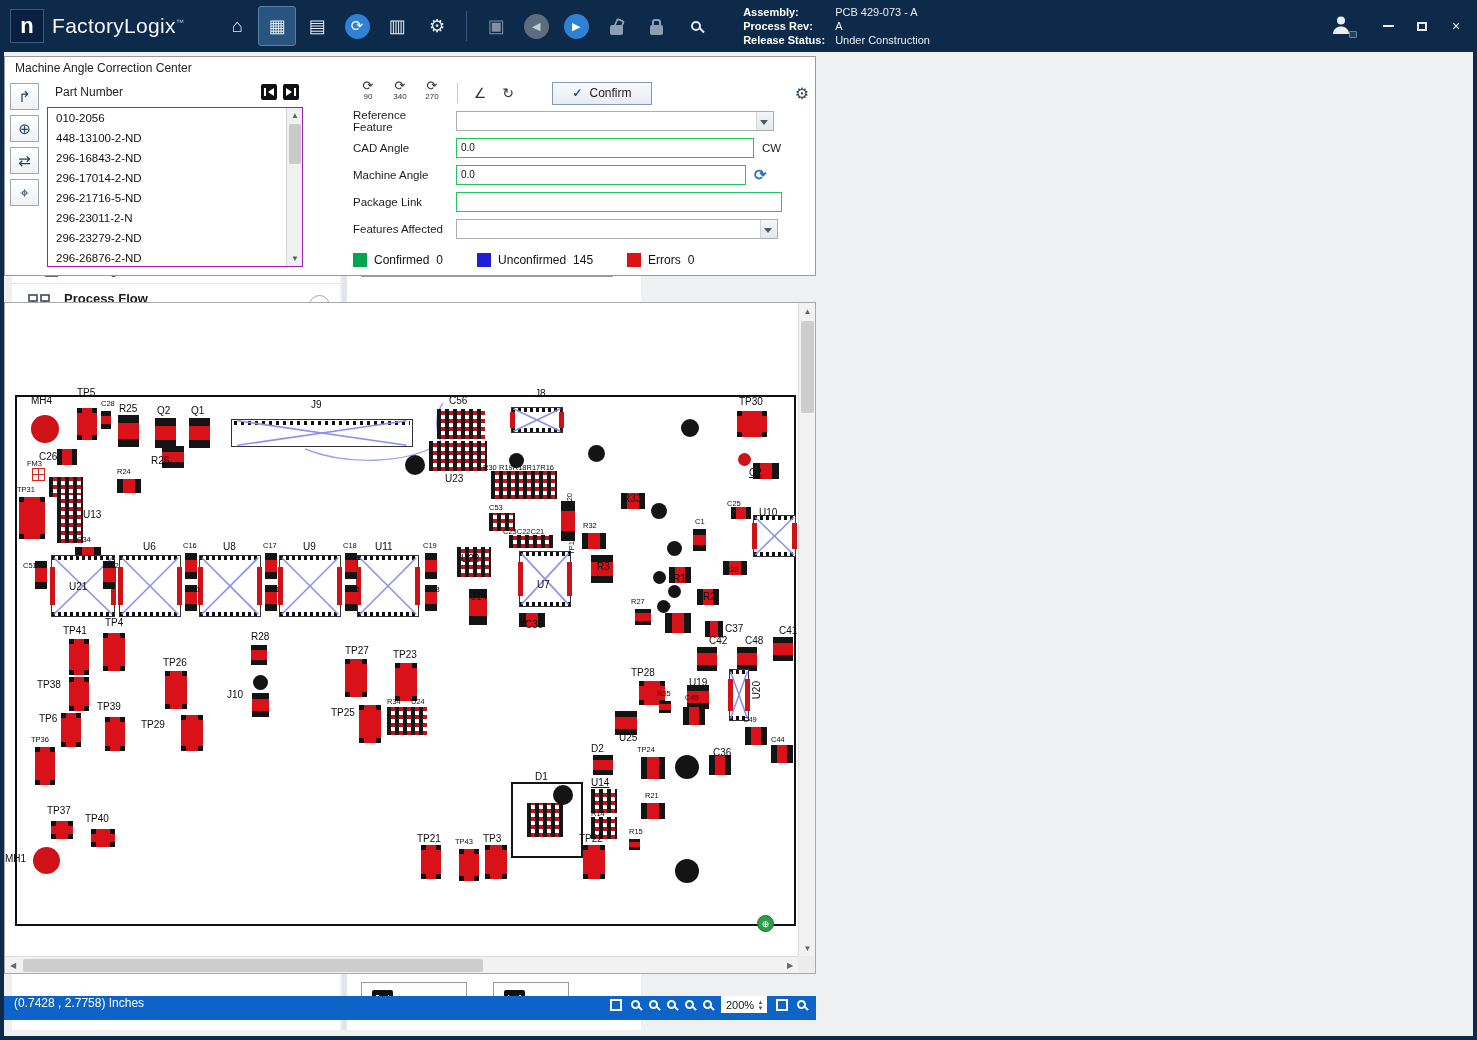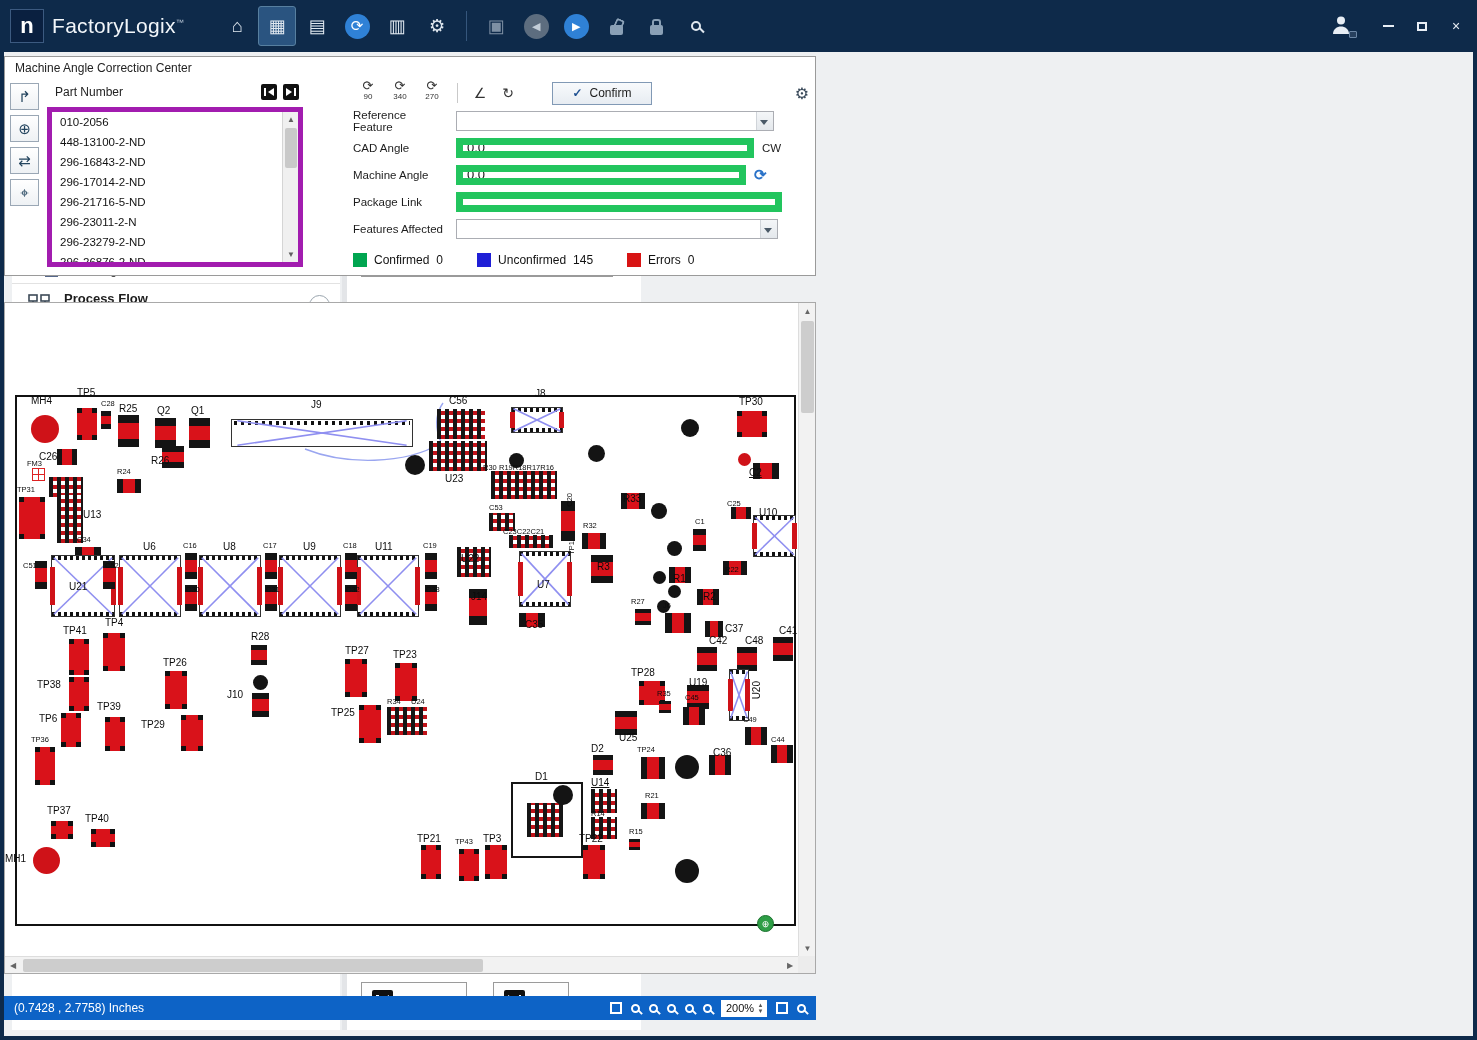--- a/index.html
+++ b/index.html
@@ -121,41 +121,41 @@
 
   
   .acc{position:absolute;left:0;top:4px;width:812px;height:220px;border:1px solid #9a9a9a;background:#fff;}
   .acc-title{position:absolute;left:10px;top:4px;font-size:12px;color:#222;}
   .acc-tools{position:absolute;left:5px;top:26px;width:30px;display:flex;flex-direction:column;gap:5px;}
   .accbtn{width:29px;height:27px;border:1px solid #9aa7b5;background:linear-gradient(#fff,#eef1f4);
     display:flex;align-items:center;justify-content:center;font-size:15px;color:#24455f;}
   .partbox{position:absolute;left:42px;top:24px;width:256px;bottom:8px;}
   .parthead{display:flex;align-items:center;height:22px;font-size:12px;color:#222;padding:0 4px 0 8px;gap:6px;}
   .parthead .hl{flex:1;}
-  .partlistwrap{position:absolute;top:26px;left:0;right:0;bottom:0;border:5px solid #a21caf;display:flex;justify-content:center;}
+  .partlistwrap{position:absolute;top:26px;left:0;right:0;bottom:0;border:1px solid #a21caf;display:flex;justify-content:center;}
   .partlist{flex:1;overflow:hidden;font-size:11.5px;color:#111;}
   .pitem{height:20px;line-height:20px;padding-left:8px;border-bottom:1px solid transparent;}
   .vsb{width:16px;background:#f0f0f0;border-left:1px solid #d5d5d5;position:relative;}
   .vsb .arr{position:absolute;left:0;width:16px;height:15px;color:#606060;font-size:8px;display:flex;align-items:center;justify-content:center;}
   .vsb .up{top:0;} .vsb .dn{bottom:0;}
   .vsb .thumb{position:absolute;left:2px;width:12px;background:#c9c9c9;border-radius:2px;}
   .accform{position:absolute;left:348px;top:22px;right:6px;bottom:4px;font-size:11.5px;color:#1d1d1d;}
   .acctb{display:flex;align-items:center;height:28px;gap:4px;}
   .rotbtn{width:30px;height:26px;text-align:center;line-height:11px;color:#333;}
   .rotbtn .rg{font-size:13px;}
   .rotbtn .rnum{font-size:8px;color:#333;}
   .accsep{width:1px;height:20px;background:#c9c9c9;margin:0 6px;}
   .miniico{width:24px;height:24px;display:flex;align-items:center;justify-content:center;font-size:14px;color:#333;}
   .confirmbtn{width:100px;height:23px;border:1px solid #8199b5;background:linear-gradient(#f8fafc,#e7ecf2);
     display:flex;align-items:center;justify-content:center;gap:7px;font-size:12px;color:#1d1d1d;margin-left:28px;}
   .confirmbtn .chk{color:#1d4f91;font-weight:bold;}
   .gearbtn{margin-left:auto;font-size:16px;color:#3a4a5a;}
   .frow{display:flex;align-items:center;height:27px;gap:8px;}
   .flab{width:95px;text-align:left;flex:none;}
-  .tinput{height:20px;border:7px solid #22c55e;background:#fff;font-size:13px;padding:0 4px;font-family:"Liberation Sans",sans-serif;color:#111;}
+  .tinput{height:20px;border:1px solid #22c55e;background:#fff;font-size:10px;padding:0 4px;font-family:"Liberation Sans",sans-serif;color:#111;}
   .combo{height:20px;border:1px solid #abadb3;background:#fff;position:relative;}
   .combo::after{content:'';position:absolute;right:5px;top:8px;border-left:4px solid transparent;border-right:4px solid transparent;border-top:5px solid #4b5a68;}
   .combo .cbtn{position:absolute;right:0;top:0;bottom:0;width:17px;border-left:1px solid #d0d4d9;background:linear-gradient(#f4f6f8,#e4e8ec);}
   .suffix{font-size:11.5px;color:#222;}
   .refreshico{font-size:15px;color:#2a72c8;font-weight:bold;}
   .statusrow{position:absolute;left:0;bottom:4px;display:flex;align-items:center;gap:34px;font-size:12px;color:#111;}
   .stitem{display:flex;align-items:center;gap:7px;}
   .sw{width:14px;height:14px;display:inline-block;}
 
   
@@ -195,21 +195,21 @@
   .hscroll{position:absolute;left:0;bottom:0;height:17px;right:17px;background:#f2f2f2;border-top:1px solid #ddd;}
   .scorner{position:absolute;right:0;bottom:0;width:17px;height:17px;background:#ececec;}
   .sarr{position:absolute;color:#666;font-size:8px;display:flex;align-items:center;justify-content:center;}
   .vscroll .sarr{width:17px;height:16px;left:0;}
   .hscroll .sarr{width:16px;height:17px;top:0;}
   .vthumb{position:absolute;left:2px;width:13px;background:#cdcdcd;border-radius:2px;}
   .hthumb{position:absolute;top:2px;height:13px;background:#cdcdcd;border-radius:2px;}
   .fitbtn{position:absolute;right:24px;bottom:24px;width:17px;height:17px;border-radius:50%;background:#2e9e46;border:1px solid #1d7330;
     display:flex;align-items:center;justify-content:center;color:#fff;font-size:9px;}
   .coordbar{position:absolute;left:0;top:944px;width:812px;height:24px;background:#0d63c6;color:#fff;
-    display:flex;align-items:center;font-size:12px;padding:0 10px;}
+    display:flex;align-items:flex-start;font-size:12px;padding:0 10px;}
   .coordright{margin-left:auto;display:flex;align-items:center;gap:9px;}
   .mg{width:9px;height:9px;border:2px solid #fff;border-radius:50%;position:relative;display:inline-block;}
   .mg::after{content:'';position:absolute;width:6px;height:2px;background:#fff;right:-5px;bottom:-2px;transform:rotate(45deg);}
   .chipico{width:12px;height:12px;border:2px solid #fff;position:relative;display:inline-block;}
   .zoombox{width:46px;height:17px;background:#fff;color:#111;font-size:11px;display:flex;align-items:center;padding-left:5px;position:relative;}
   .zoombox .spin{position:absolute;right:1px;top:0;bottom:0;width:11px;display:flex;flex-direction:column;justify-content:center;color:#555;font-size:6px;line-height:6px;text-align:center;}
 </style>
 </head>
 <body>
 
@@ -237,20 +237,28 @@
         </span>
       <span class="tbico">
           <span class="lockico open"></span>
         </span>
       <span class="tbico">
           <span class="lockico"></span>
         </span>
       <span class="tbico">
           <span class="magico"></span>
         </span>
+    </div>
+    <div class="asminfo">
+      <span class="lab">Assembly:</span>
+      <span class="val">PCB 429-073 - A</span>
+      <span class="lab">Process Rev:</span>
+      <span class="val">A</span>
+      <span class="lab">Release Status:</span>
+      <span class="val">Under Construction</span>
     </div>
     <div class="titleright">
       <span class="personico">
         <svg width="24" height="22" viewBox="0 0 22 22">
             <circle cx="11" cy="6.5" r="4"></circle>
             <path d="M3 20c0-5 4-7.5 8-7.5s8 2.5 8 7.5z"></path>
           </svg>
         <span class="minilock"></span>
       </span>
       <div class="winbtns">

